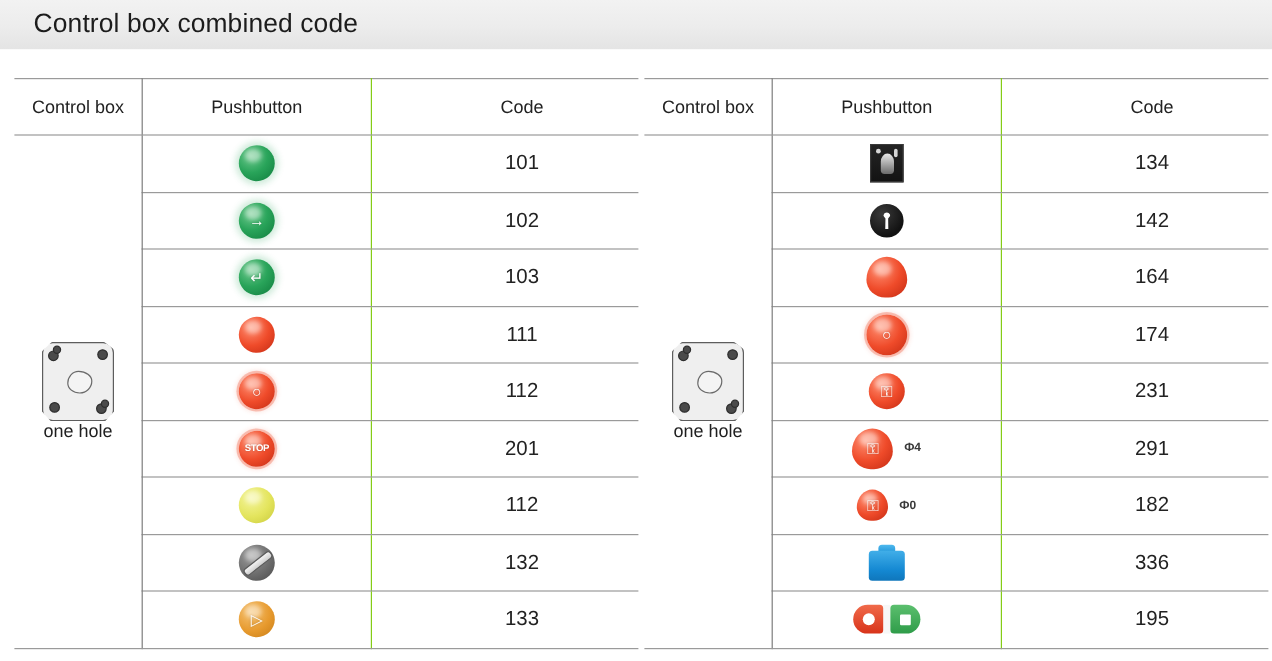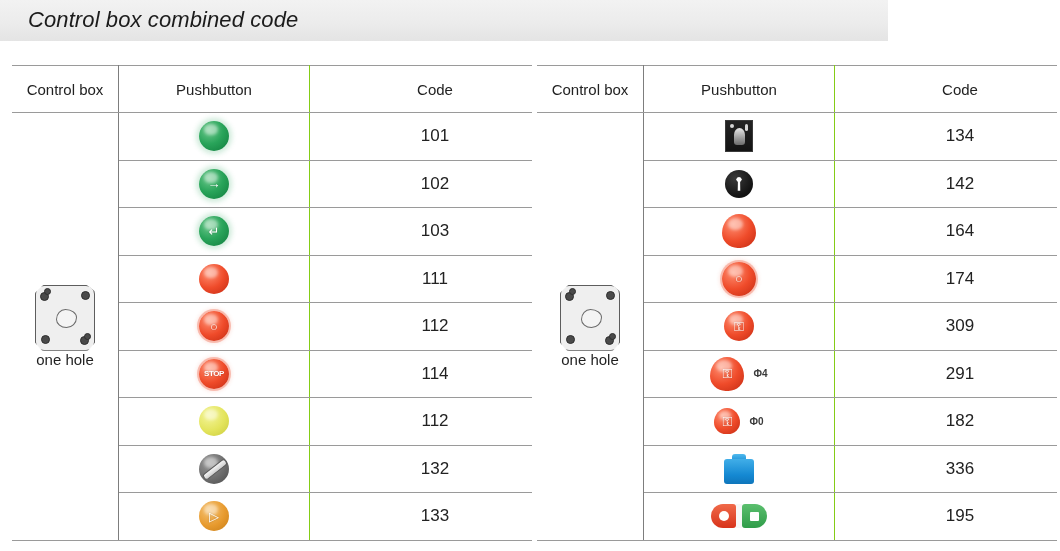--- a/index.html
+++ b/index.html
@@ -13,24 +13,23 @@
     font-family: "Liberation Sans", sans-serif;
     color: #2b2b2b;
     overflow: hidden;
   }
 
   
   .title-band {
     position: absolute;
     left: 0;
     top: 0;
-    width: 888px;
+    width: 1060px;
     height: 41px;
     background: linear-gradient(to bottom, #f2f2f2 0%, #ececec 55%, #e4e4e4 100%);
-    font-style: italic;
   }
   .title-band .title-text {
     position: absolute;
     left: 28px;
     top: 7px;
     font-size: 22px;
     font-weight: 400;
     color: #1c1c1c;
     letter-spacing: 0.1px;
     white-space: nowrap;
@@ -428,21 +427,21 @@
       </tr>
 
       <tr>
         <td class="c-btn">
           <div class="btn-cell-inner">
             <div class="pb round red ringed">
               <span class="glyph tiny">STOP</span>
             </div>
           </div>
         </td>
-        <td class="c-code">114</td>
+        <td class="c-code">201</td>
       </tr>
 
       <tr>
         <td class="c-btn">
           <div class="btn-cell-inner">
             <div class="pb round yellow"></div>
           </div>
         </td>
         <td class="c-code">112</td>
       </tr>
@@ -542,21 +541,21 @@
       </tr>
 
       <tr>
         <td class="c-btn">
           <div class="btn-cell-inner">
             <div class="pb round red">
               <span class="glyph">⚿</span>
             </div>
           </div>
         </td>
-        <td class="c-code">309</td>
+        <td class="c-code">231</td>
       </tr>
 
       <tr>
         <td class="c-btn">
           <div class="btn-cell-inner">
             <div class="pb round red mush big">
               <span class="glyph">⚿</span>
             </div>
             <span class="dia-label">Ф4</span>
           </div>

